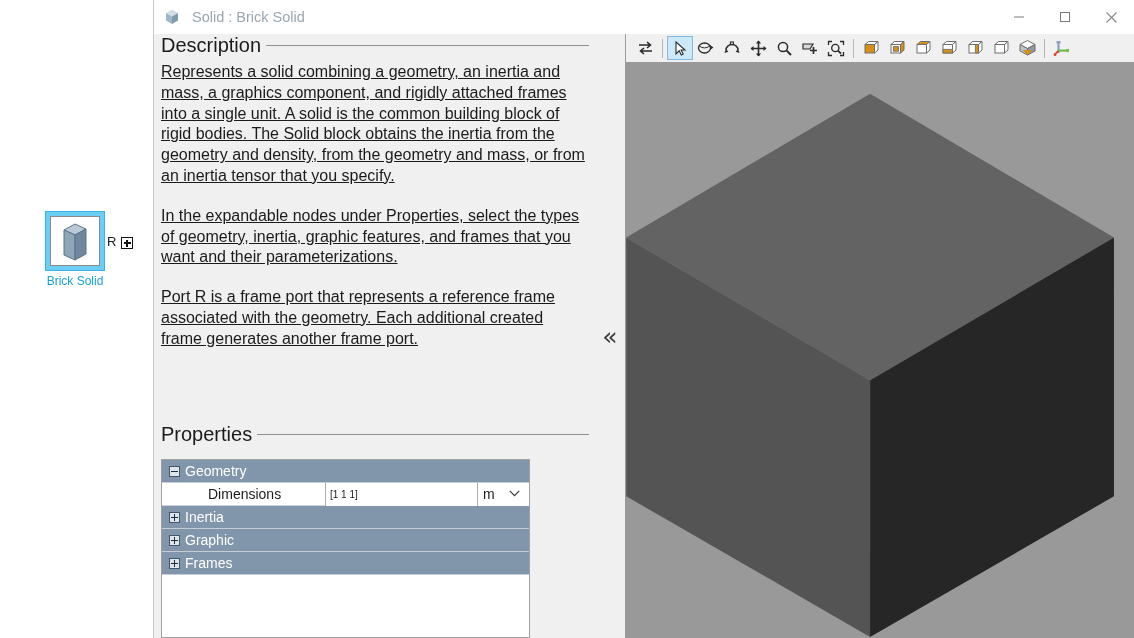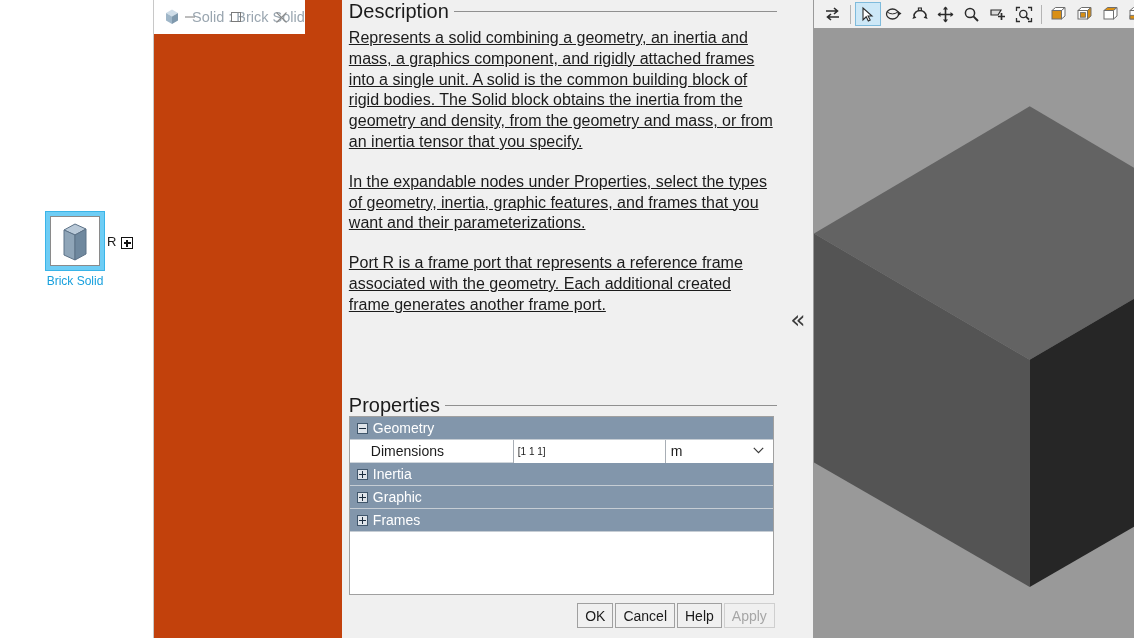--- a/index.html
+++ b/index.html
@@ -53,23 +53,23 @@
   }
   #port-sq::after {
     content: ""; position: absolute; left: 4px; top: 2px;
     width: 2px; height: 7px; background: #111;
   }
 
   
   #dialog {
     position: absolute; left: 153px; top: 0;
     width: 981px; height: 638px;
-    background: #c2410c;
+    background: #3b82f6;
     border-left: 1px solid #c8c8c8;
-    display: flex; flex-direction: row; gap: 37px;
+    display: flex; flex-direction: column;
   }
   #titlebar {
     height: 34px; background: #ffffff;
     display: flex; align-items: center;
     flex: 0 0 34px;
     position: relative;
   }
   #title-icon { margin-left: 8px; width: 20px; height: 20px; display:block; }
   #title-text {
     margin-left: 10px; font-size: 14.5px; color: #9aa6b0;
@@ -124,21 +124,22 @@
 
   
   #props-wrap {
     flex: 0 0 auto;
     padding: 0 8px 0 7px;
   }
   #props-table {
     border: 1px solid #a0a0a0;
     border-top: 1px solid #a0a0a0;
     background: #ffffff;
-    width: 425px;
+    width: 369px;
+    margin-top: 14px;
   }
   .prow {
     display: flex; align-items: center;
     height: 23px;
     border-bottom: 1px solid #c6cdd4;
     background: #8296ab;
     color: #ffffff;
   }
   .prow.sub      { background: #ffffff; color: #1b1b1b; border-bottom: 1px solid #cfd5db; }
   .prow.lighter  { background: #b9c3cd; color: #ffffff; }
@@ -153,21 +154,21 @@
     content: ""; position: absolute; left: 1px; top: 4px;
     width: 7px; height: 1px; background: #1b2c3d;
   }
   .tw.plus::after {
     content: ""; position: absolute; left: 4px; top: 1px;
     width: 1px; height: 7px; background: #1b2c3d;
   }
   .prow .pname {
     font-size: 14px; white-space: nowrap;
   }
-  .prow.sub .pname { padding-left: 21px; width: 163px; flex: 0 0 163px; }
+  .prow.sub .pname { padding-left: 46px; width: 163px; flex: 0 0 163px; }
 
   .pval-cell {
     width: 152px; flex: 0 0 152px; height: 23px;
     border-left: 1px solid #a8aeb5;
     background: #ffffff;
     display: flex; align-items: center;
   }
   .pval-cell input {
     border: none; outline: none; background: transparent;
     font-family: "Liberation Sans", sans-serif;
@@ -349,26 +350,20 @@
 
           <div class="prow">
             <span class="tw plus"></span>
             <span class="pname">Frames</span>
           </div>
 
           <div id="props-blank"></div>
         </div>
       </div>
 
-      <div id="btn-row">
-        <button class="dbtn">OK</button>
-        <button class="dbtn">Cancel</button>
-        <button class="dbtn">Help</button>
-        <button class="dbtn disabled" disabled="">Apply</button>
-      </div>
     </div>
 
     <div id="splitter">
       <span class="chevs">«</span>
     </div>
 
     <div id="viewer">
 
       <div id="vtoolbar">
 

